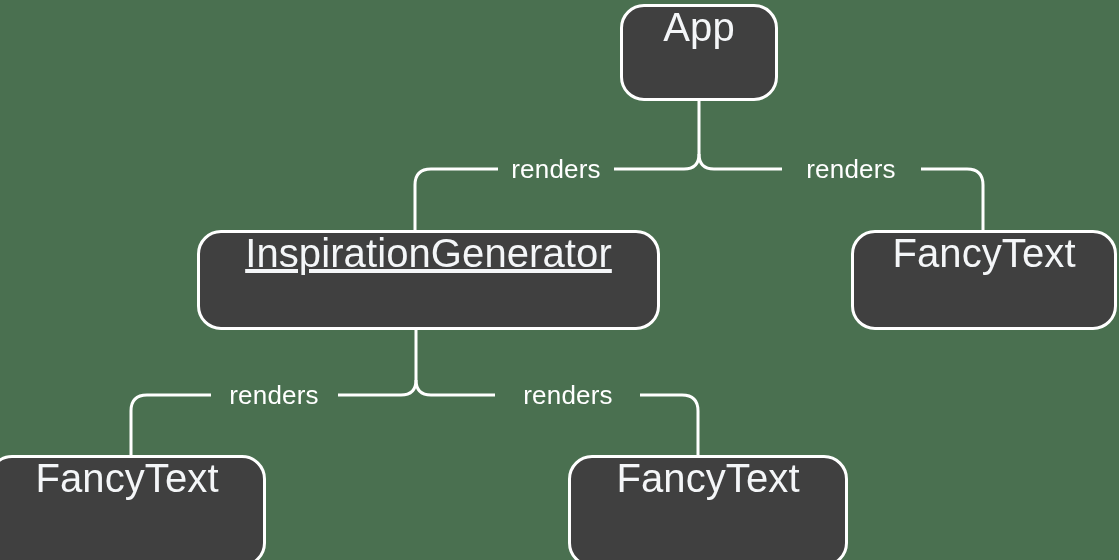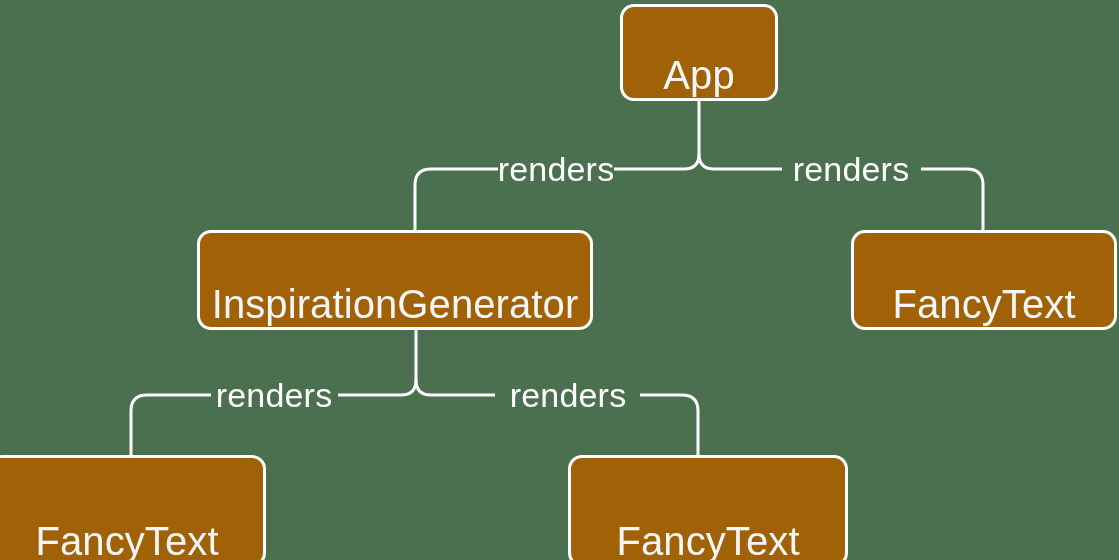--- a/index.html
+++ b/index.html
@@ -22,42 +22,42 @@
   #edge-layer {
     position: absolute;
     left: 0;
     top: 0;
     width: 1119px;
     height: 560px;
   }
   .node {
     position: absolute;
     box-sizing: border-box;
-    background: #a16207;
+    background: #404040;
     border: 3px solid #ffffff;
-    border-radius: 14px;
+    border-radius: 24px;
     color: #f4f6f8;
     display: flex;
-    align-items: flex-end;
+    align-items: flex-start;
     justify-content: center;
     font-size: 40px;
     font-weight: 400;
     letter-spacing: 0.1px;
     white-space: nowrap;
     z-index: 3;
   }
   .node-label {
     display: block;
     line-height: 1;
     padding-bottom: 3px;
   }
   .edge-label {
     position: absolute;
     color: #ffffff;
-    font-size: 34px;
+    font-size: 26px;
     font-weight: 400;
     line-height: 1;
     white-space: nowrap;
     transform: translate(-50%, -50%);
     z-index: 4;
     letter-spacing: 0.2px;
   }
 </style>
 </head>
 <body>
@@ -93,21 +93,21 @@
   <div class="edge-label" style="left:851px; top:169px;">renders</div>
 
   <div class="edge-label" style="left:274px; top:395px;">renders</div>
 
   <div class="edge-label" style="left:568px; top:395px;">renders</div>
 
   <div class="node" style="left:620px; top:4px; width:158px; height:97px;">
     <span class="node-label">App</span>
   </div>
 
-  <div class="node" style="left:197px; top:230px; width:396px; height:100px;">
+  <div class="node" style="left:197px; top:230px; width:463px; height:100px;text-decoration:underline;">
     <span class="node-label">InspirationGenerator</span>
   </div>
 
   <div class="node" style="left:851px; top:230px; width:266px; height:100px;">
     <span class="node-label">FancyText</span>
   </div>
 
   <div class="node" style="left:-12px; top:455px; width:278px; height:112px;">
     <span class="node-label">FancyText</span>
   </div>

